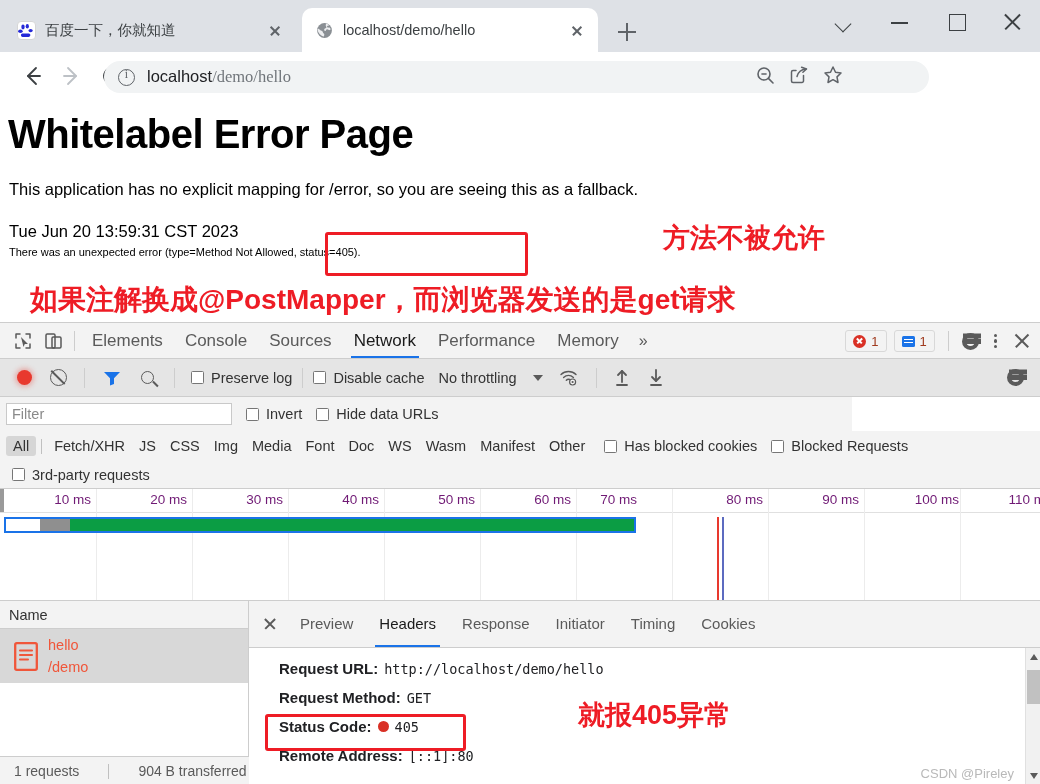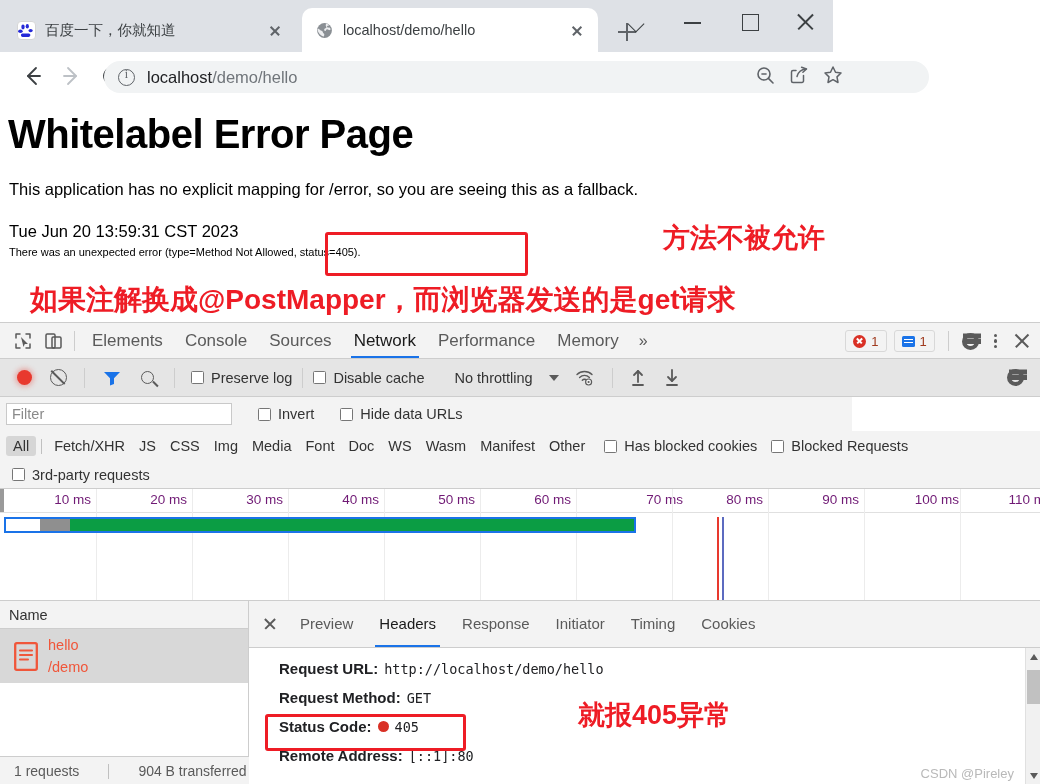--- a/index.html
+++ b/index.html
@@ -5,21 +5,21 @@
   * { box-sizing: border-box; margin: 0; padding: 0; }
   html, body {
     width: 1040px; height: 784px;
     font-family: "Liberation Sans", sans-serif;
     background: #fff; overflow: hidden;
   }
   #app { position: relative; width: 1040px; height: 784px; }
 
   
   .tabstrip {
-    position: absolute; top: 0; left: 0; width: 833px; height: 52px;
+    position: absolute; top: 0; left: 0; width: 1040px; height: 52px;
     background: #dee1e6;
   }
   .tab {
     position: absolute; top: 8px; height: 44px;
     display: flex; align-items: center; gap: 9px;
     padding: 0 10px 0 13px; border-radius: 10px 10px 0 0;
   }
   .tab.inactive { left: 4px; width: 292px; }
   .tab.active { left: 302px; width: 296px; background: #fff; }
   .tab-favicon { width: 19px; height: 19px; flex: none; }
@@ -82,21 +82,21 @@
     margin-left: 14px; flex: none; position: relative;
   }
   .omni-info::before {
     content: "i"; position: absolute; left: 0; right: 0; top: -2.5px;
     text-align: center; font-size: 12px; font-family: "Liberation Serif", serif;
     color: #5f6368;
   }
   .omni-url {
     margin-left: 12px; font-size: 16.5px; color: #202124; white-space: nowrap;
   }
-  .omni-url .dim { color: #70757a; }
+  .omni-url .dim { color: #70757a; font-family: Liberation Serif, serif; }
   .omni-actions {
     position: absolute; left: 650px; top: 0; height: 32px;
     display: flex; align-items: center; gap: 12px;
   }
   .toolbar-right {
     position: absolute; left: 788px; top: 57px; height: 38px;
     display: flex; align-items: center; gap: 8px;
   }
   .tb-icon { width: 28px; height: 28px; position: relative; }
   .avatar {
@@ -232,33 +232,33 @@
   }
   .magnifier::after {
     content: ""; position: absolute; left: 10px; top: 11px; width: 7px;
     height: 1.8px; background: #5a5a5a; transform: rotate(45deg);
   }
   .cbox {
     width: 13px; height: 13px; border: 1.4px solid #767676; background: #fff;
     border-radius: 1.5px; flex: none;
   }
   .chk { display: flex; align-items: center; gap: 7px; font-size: 14.5px; color: #333; }
-  .throttle { font-size: 14.5px; color: #333; margin-left: 26px; }
+  .throttle { font-size: 14.5px; color: #333; margin-left: 10px; }
   .caret-d {
     width: 0; height: 0; border-left: 5px solid transparent;
     border-right: 5px solid transparent; border-top: 6px solid #5a5a5a;
     margin: 0 12px;
   }
   .wifi { width: 19px; height: 17px; margin-right: 8px; }
   .arrow-v { width: 16px; height: 19px; margin: 0 7px; }
 
   
   .filt-row {
     position: absolute; top: 74px; left: 0; width: 852px; height: 34px;
-    background: #f3f3f3; display: flex; align-items: center; padding-left: 6px; gap: 26px;
+    background: #f3f3f3; display: flex; align-items: center; padding-left: 6px; gap: 14px;
   }
   .filt-input {
     width: 226px; height: 22px; background: #fff; border: 1px solid #c9c9c9;
     font-size: 14.5px; color: #8a8a8a; padding: 0 5px; line-height: 21px;
   }
   
   .type-row {
     position: absolute; top: 108px; left: 0; width: 1040px; height: 30px;
     background: #f3f3f3; display: flex; align-items: center; padding-left: 6px; gap: 0;
   }
@@ -633,21 +633,21 @@
 
     <div class="overview">
       <div class="left-edge"></div>
       <div class="ruler">
         <span class="tick" style="left:96px">10 ms</span>
         <span class="tick" style="left:192px">20 ms</span>
         <span class="tick" style="left:288px">30 ms</span>
         <span class="tick" style="left:384px">40 ms</span>
         <span class="tick" style="left:480px">50 ms</span>
         <span class="tick" style="left:576px">60 ms</span>
-        <span class="tick" style="left:688px">70 ms</span>
+        <span class="tick" style="left:642px">70 ms</span>
         <span class="tick" style="left:768px">80 ms</span>
         <span class="tick" style="left:864px">90 ms</span>
         <span class="tick" style="left:964px">100 ms</span>
         <span class="tick" style="left:1050px">110 m</span>
       </div>
       <div class="gridline" style="left:96px"></div>
       <div class="gridline" style="left:192px"></div>
       <div class="gridline" style="left:288px"></div>
       <div class="gridline" style="left:384px"></div>
       <div class="gridline" style="left:480px"></div>

